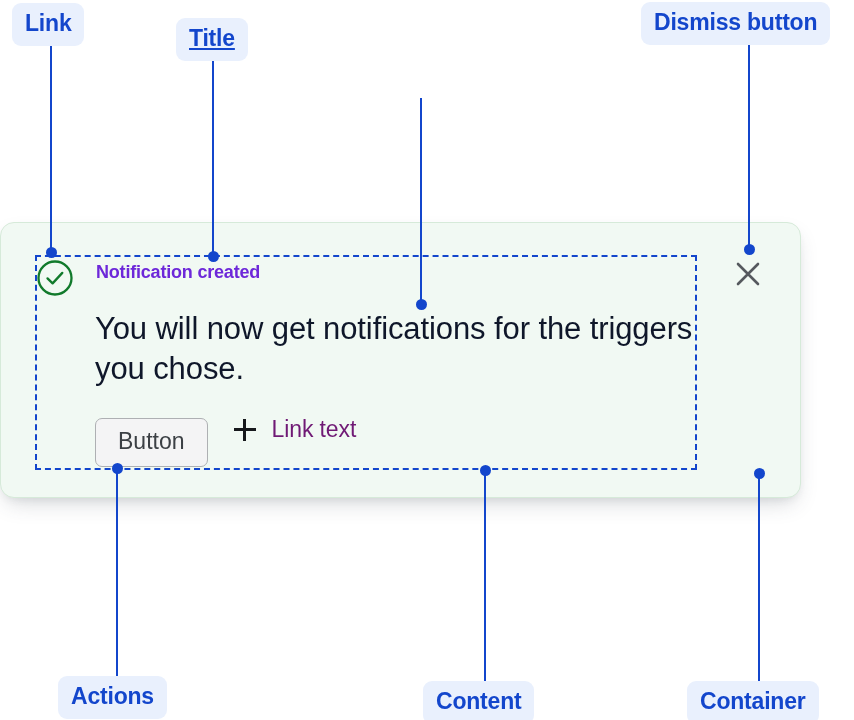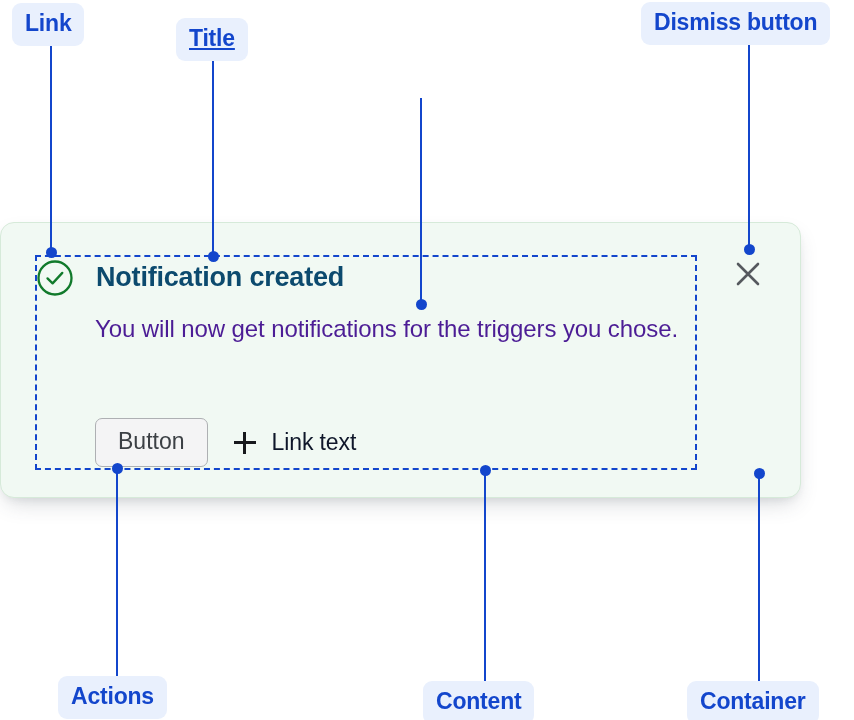--- a/index.html
+++ b/index.html
@@ -59,40 +59,40 @@
 
   
   .succ-icon {
     position:absolute;
     left:36px; top:259px;
     width:38px; height:38px;
   }
   .title {
     position:absolute;
     left:96px; top:261px;
-    font-size:27px;
+    font-size:18px;
     font-weight:700;
-    color:#0c4a6e;
+    color:#6d28d9;
     letter-spacing:-0.2px;
     line-height:1.25;
   }
   .desc {
     position:absolute;
     left:95px; top:309px;
     width:600px;
-    font-size:24px;
-    color:#4c1d95;
+    font-size:31px;
+    color:#0f172a;
     line-height:40px;
     letter-spacing:-0.1px;
   }
   .actions {
     position:absolute;
     left:95px; top:418px;
     display:flex;
-    align-items:center;
+    align-items:flex-start;
     gap:26px;
   }
   .btn {
     background:#f4f4f5;
     border:1px solid #aeb0b3;
     border-radius:7px;
     font-size:23px;
     color:#3c4045;
     padding:11px 22px 13px 22px;
     font-family:"Liberation Sans", sans-serif;
@@ -112,21 +112,21 @@
   }
   .plus-icon::before, .plus-icon::after {
     content:"";
     position:absolute;
     background:#17191c;
   }
   .plus-icon::before { left:0; top:9px; width:22px; height:3px; }
   .plus-icon::after  { top:0; left:9.5px; height:22px; width:3px; }
   .link-text {
     font-size:23px;
-    color:#0f172a;
+    color:#701a75;
     letter-spacing:-0.1px;
     line-height:1;
   }
   .dismiss {
     position:absolute;
     left:733px; top:259px;
     width:30px; height:30px;
     cursor:pointer;
   }
 </style>

